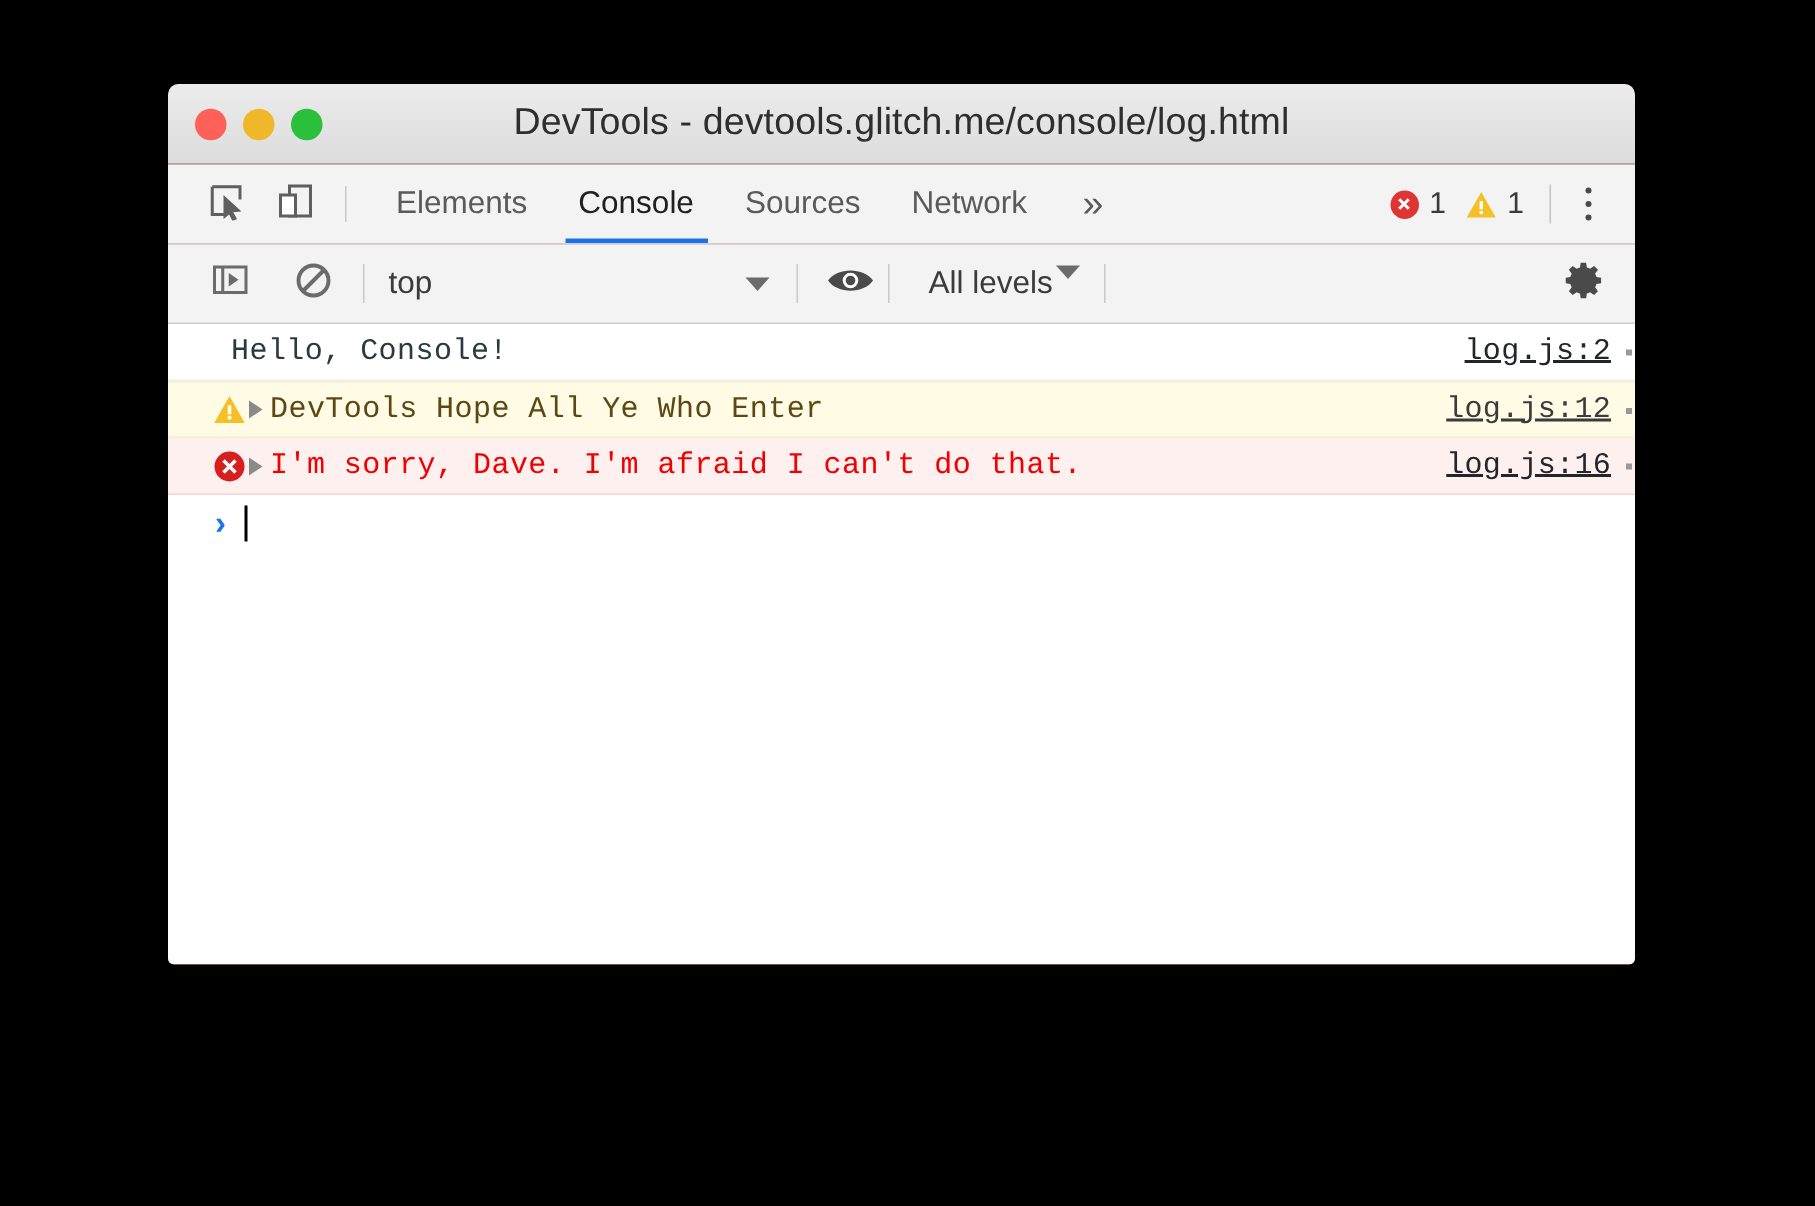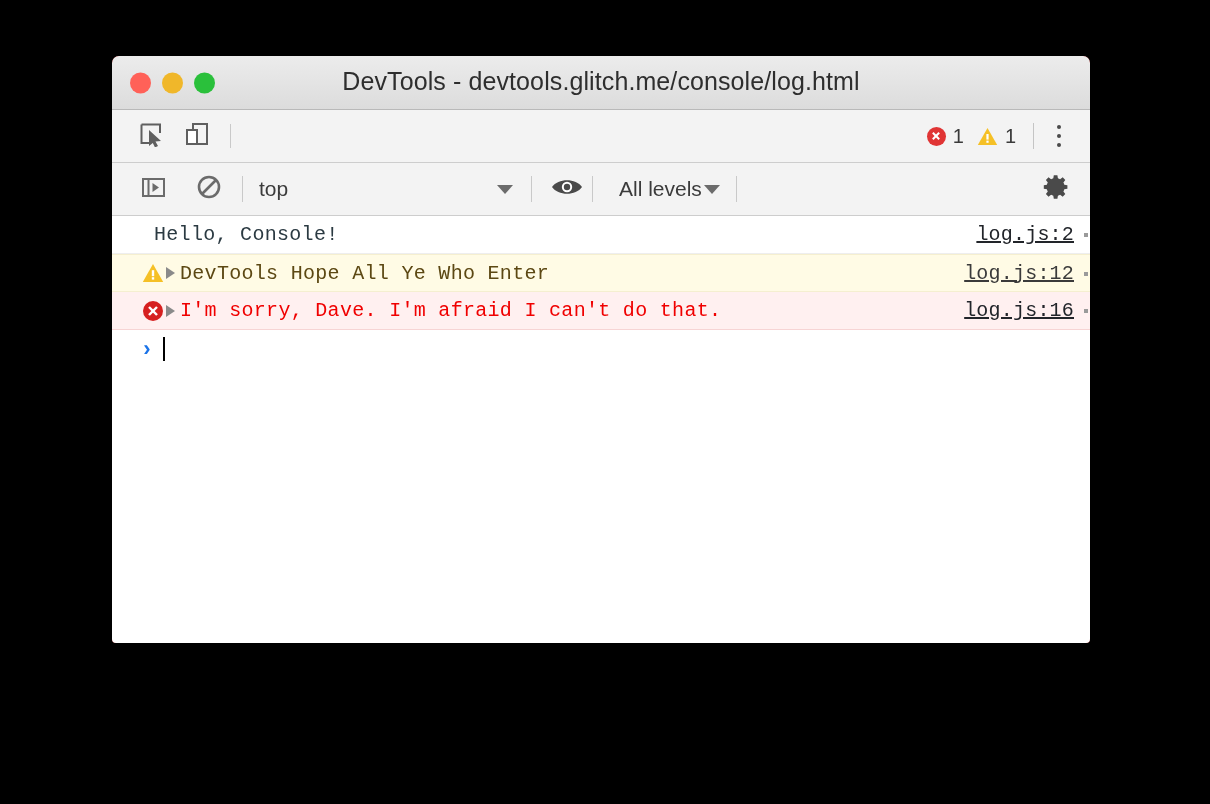--- a/index.html
+++ b/index.html
@@ -223,21 +223,20 @@
     font-family: "Liberation Sans", sans-serif;
     font-size: 21px;
     color: #3b3b3b;
     padding: 0 11px;
     box-sizing: border-box;
     margin-left: 2px;
   }
   #filter-input::placeholder { color: #9a9a9a; opacity: 1; }
   #levels-select {
     display: flex;
-    align-items: center;
     gap: 2px;
     margin-left: 16px;
     font-size: 21px;
     color: #3b3b3b;
     cursor: default;
   }
   #settings-btn {
     margin-left: auto;
     margin-right: 14px;
     display: flex;
@@ -370,20 +369,37 @@
       <span>
         <svg width="26" height="26" viewBox="0 0 26 26">
           <rect x="9" y="3" width="14" height="20" fill="none" stroke="#5f5f5f" stroke-width="2"></rect>
           <rect x="3" y="9" width="10" height="14" fill="#ffffff" stroke="#5f5f5f" stroke-width="2"></rect>
         </svg>
       </span>
     </div>
 
     <div class="tb-sep"></div>
 
+    <div id="tabs">
+      <div class="tab">
+        <span>Elements</span>
+      </div>
+      <div class="tab active">
+        <span>Console</span>
+      </div>
+      <div class="tab">
+        <span>Sources</span>
+      </div>
+      <div class="tab">
+        <span>Network</span>
+      </div>
+      <div class="tab more">
+        <span>»</span>
+      </div>
+    </div>
 
     <div id="toolbar-right">
       <div class="counter">
         <span class="badge-error"></span>
         <span>1</span>
       </div>
       <div class="counter">
         <span>
           <svg width="21" height="19" viewBox="0 0 21 19" style="display:block">
             <path d="M10.5 1 L20.2 18 L0.8 18 Z" fill="#f5c026"></path>

